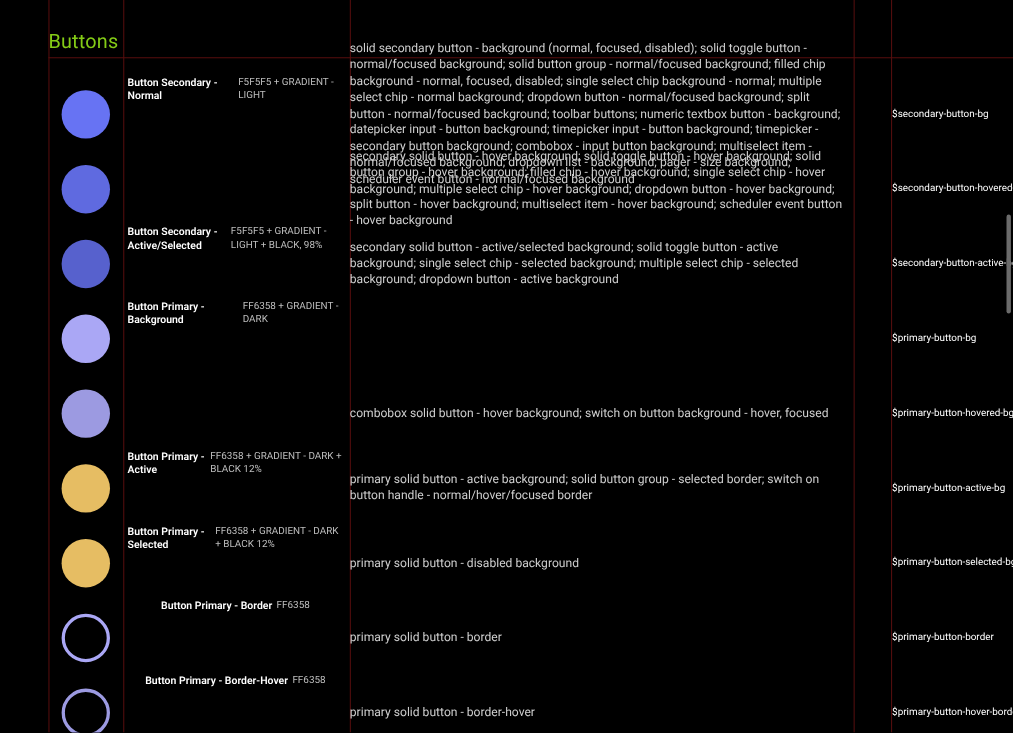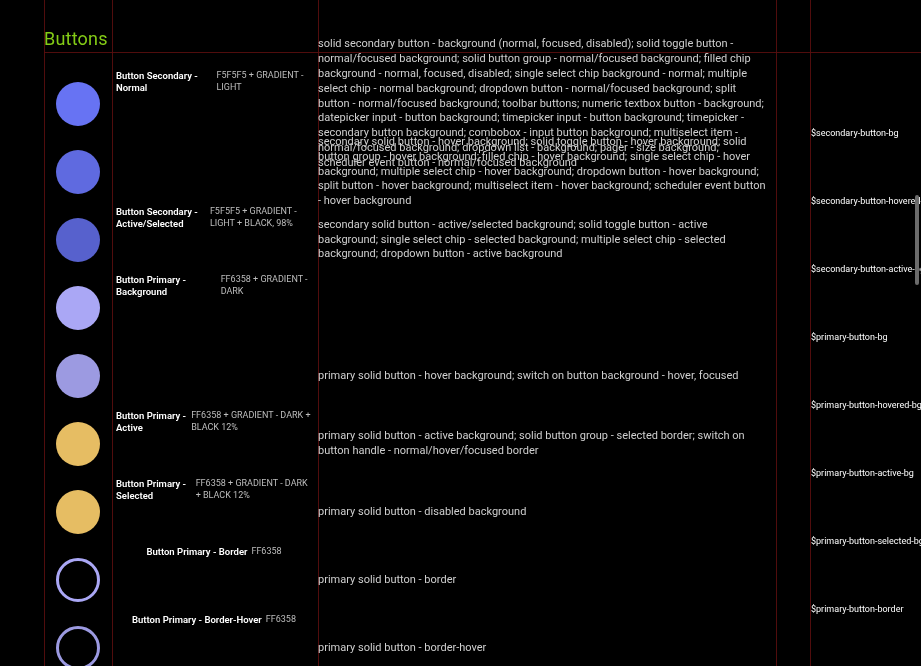--- a/index.html
+++ b/index.html
@@ -113,21 +113,21 @@
     line-height: 1.35;
     word-break: break-word;
   }
   .var-col {
     position: absolute;
     left: 811px;
     top: 0;
     width: 110px;
     height: 68px;
     display: flex;
-    align-items: flex-end;
+    align-items: center;
     padding-left: 0;
     overflow: hidden;
   }
   .var-text {
     font-size: 9px;
     color: #fff;
     white-space: nowrap;
   }
   .scrollbar-thumb {
     position: absolute;
@@ -204,21 +204,21 @@
         </div>
         <div class="var-col">
           <div class="var-text">$primary-button-bg</div>
         </div>
       </div>
       <div class="row">
         <div class="swatch-col">
           <div class="swatch" style="background: rgb(156, 154, 225);"></div>
         </div>
         <div class="usage-col">
-          <div class="usage-text">primary solid button - hover background; switch on button background - hover, focused</div>
+          <div class="usage-text">combobox solid button - hover background; switch on button background - hover, focused</div>
         </div>
         <div class="var-col">
           <div class="var-text">$primary-button-hovered-bg</div>
         </div>
       </div>
       <div class="row">
         <div class="swatch-col">
           <div class="swatch" style="background: rgb(230, 189, 99);"></div>
         </div>
         <div class="name-col">

